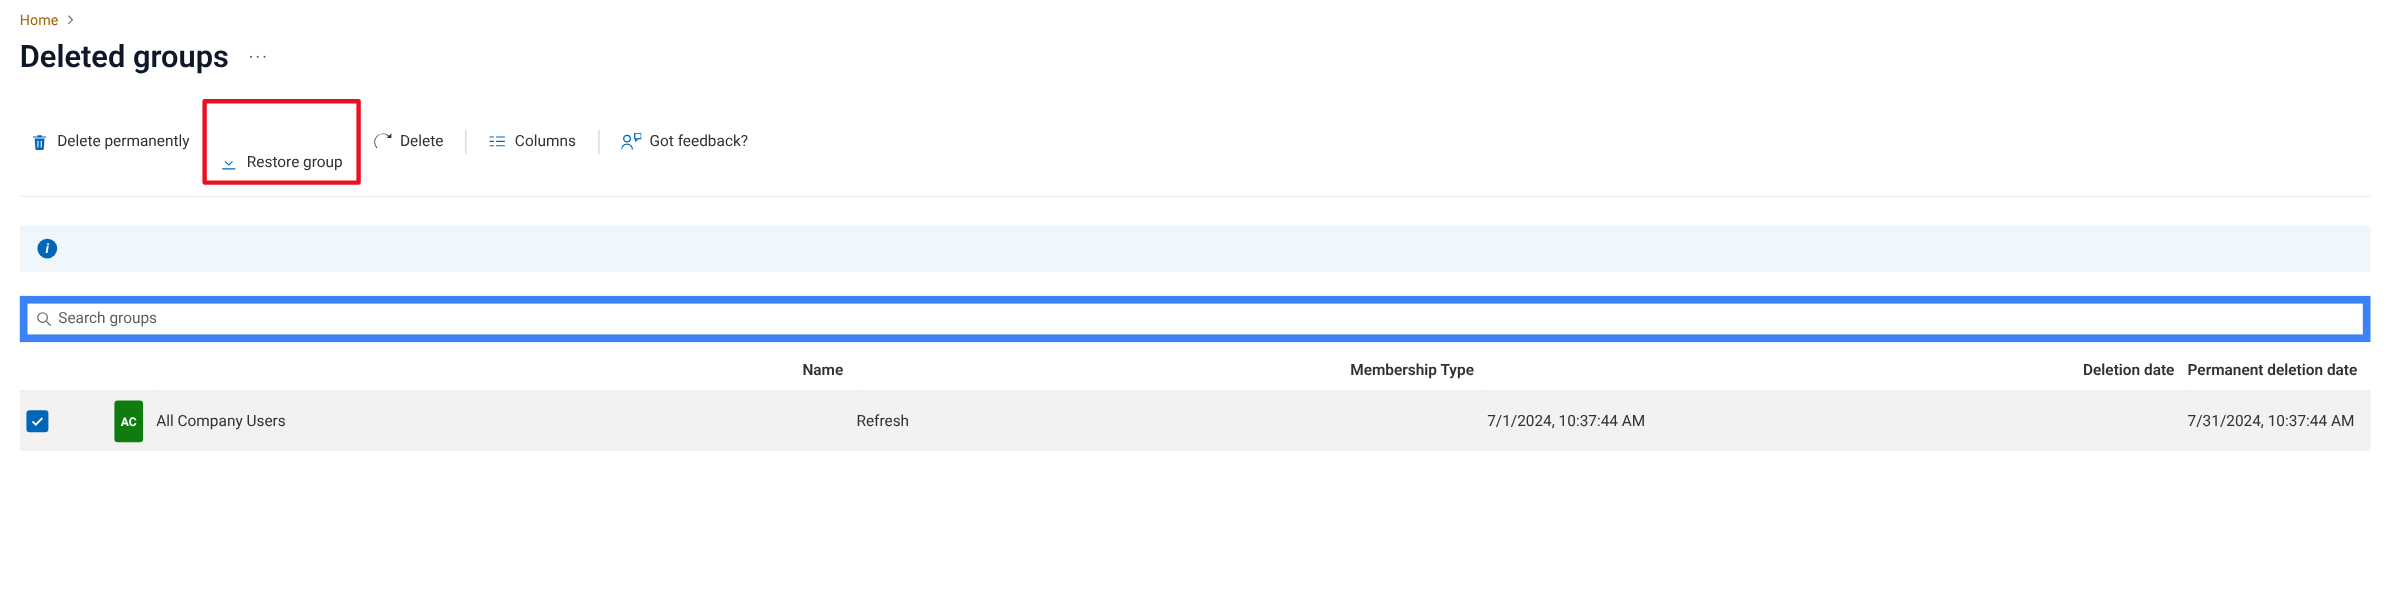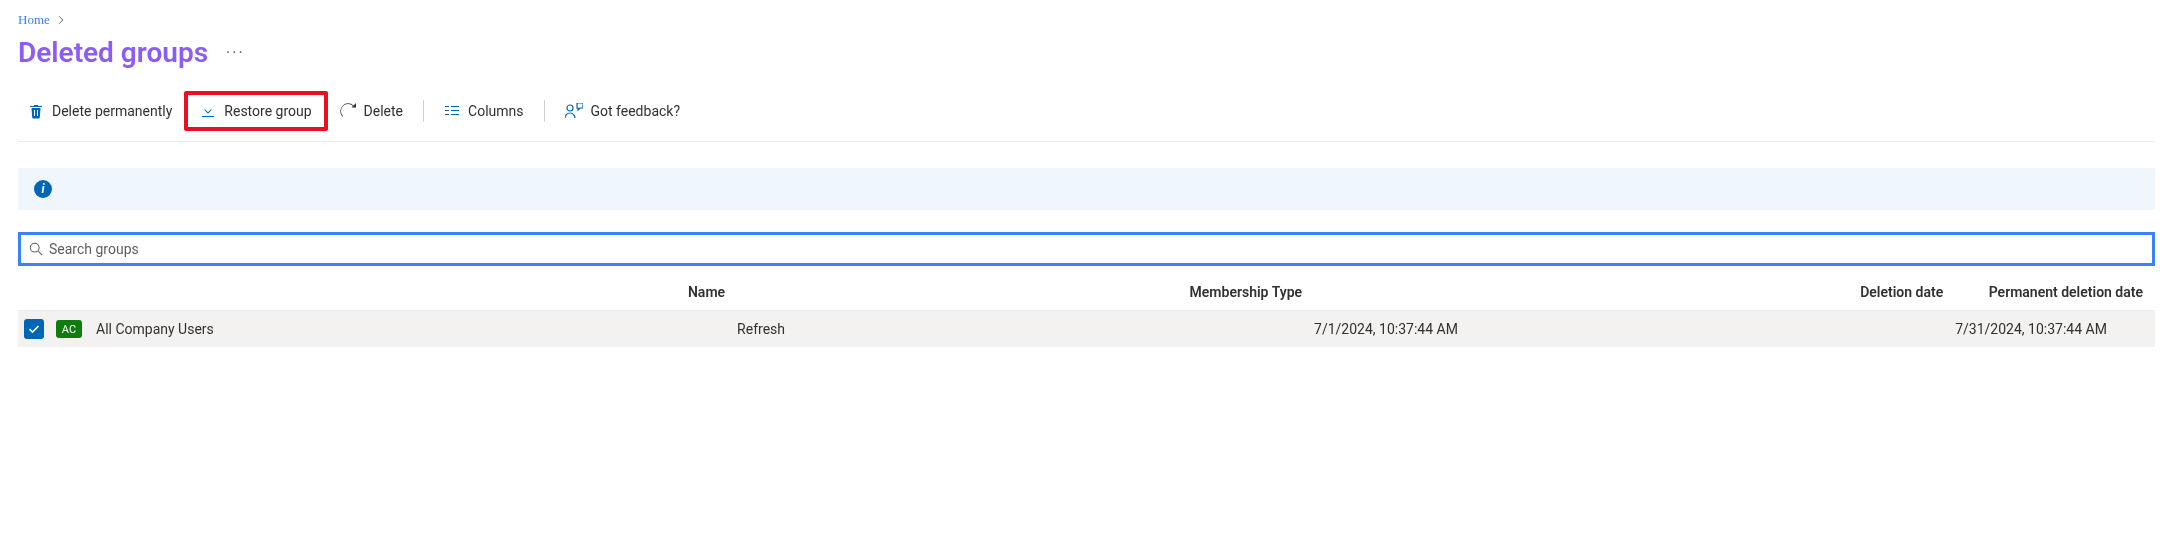--- a/index.html
+++ b/index.html
@@ -10,24 +10,24 @@
       background: #fff;
       padding: 12px 18px 30px 18px;
     }
     .breadcrumb {
       display: flex;
       align-items: center;
       gap: 6px;
       font-size: 13px;
       margin-bottom: 8px;
     }
-    .breadcrumb a { color: #3b82f6; text-decoration: none; cursor: pointer; font-family: Liberation Serif, serif; }
+    .breadcrumb a { color: #a16207; text-decoration: none; cursor: pointer; }
     .breadcrumb .chev { color: #605e5c; }
     .title-row { display: flex; align-items: center; gap: 14px; margin-bottom: 22px; }
-    .page-title { font-size: 28px; font-weight: 600; color: #8b5cf6; }
+    .page-title { font-size: 28px; font-weight: 600; color: #0f172a; }
     .title-ellipsis { color: #605e5c; font-size: 16px; letter-spacing: 2px; cursor: pointer; padding: 4px; }
     .command-bar {
       display: flex;
       align-items: center;
       gap: 0;
       border-bottom: 1px solid #edebe9;
       padding-bottom: 10px;
       margin-bottom: 26px;
     }
     .cmd-btn {
@@ -43,41 +43,41 @@
       font-family: inherit;
     }
     .cmd-btn .icon { color: #0067b8; display: inline-flex; }
     .cmd-highlight {
       border: 4px solid #e81123;
       border-radius: 2px;
       padding: 4px 2px;
       margin: 0 2px;
       display: inline-flex;
     }
-    .cmd-highlight .cmd-btn { padding: 4px 10px; }
+    .cmd-highlight .cmd-btn { padding: 4px 10px; margin-top: 38px; }
     .cmd-sep { width: 1px; height: 22px; background: #d2d0ce; margin: 0 10px; }
     .info-banner {
       background: #eff6fc;
       display: flex;
       align-items: center;
       gap: 10px;
       padding: 12px 16px;
       margin-bottom: 22px;
       font-size: 14px;
       color: #323130;
     }
     .info-banner .info-icon {
       width: 18px; height: 18px; border-radius: 50%;
       background: #0067b8; color: #fff;
       display: inline-flex; align-items: center; justify-content: center;
       font-size: 12px; font-weight: 700; font-style: italic;
       flex-shrink: 0;
     }
     .search-wrap {
-      border: 3px solid #3b82f6;
+      border: 7px solid #3b82f6;
       display: flex;
       align-items: center;
       gap: 6px;
       padding: 4px 8px;
       margin-bottom: 8px;
     }
     .search-wrap .search-icon { color: #605e5c; display: inline-flex; }
     .search-input {
       border: none;
       outline: none;
@@ -106,26 +106,26 @@
     }
     .tbody-row td:first-child { padding-left: 6px; }
     .checkbox {
       width: 20px; height: 20px;
       border-radius: 3px;
       background: #0067b8;
       display: inline-flex; align-items: center; justify-content: center;
       color: #fff; cursor: pointer;
     }
     .avatar {
-      width: 26px; height: 18px;
+      width: 26px; height: 38px;
       border-radius: 3px;
       background: #107c10;
       color: #fff;
-      font-size: 11px; font-weight: 400;
-      display: inline-flex; align-items: center; justify-content: center;
+      font-size: 11px; font-weight: 700;
+      display: inline-flex; align-items: center; justify-content: center; margin-left: 48px;
     }
     .col-name { width: 30%; }
     .col-membership { width: 27%; }
     .col-deletion { width: 30%; }
     .col-permanent { }
   </style>
 </head>
 <body>
 
 <nav class="breadcrumb">

